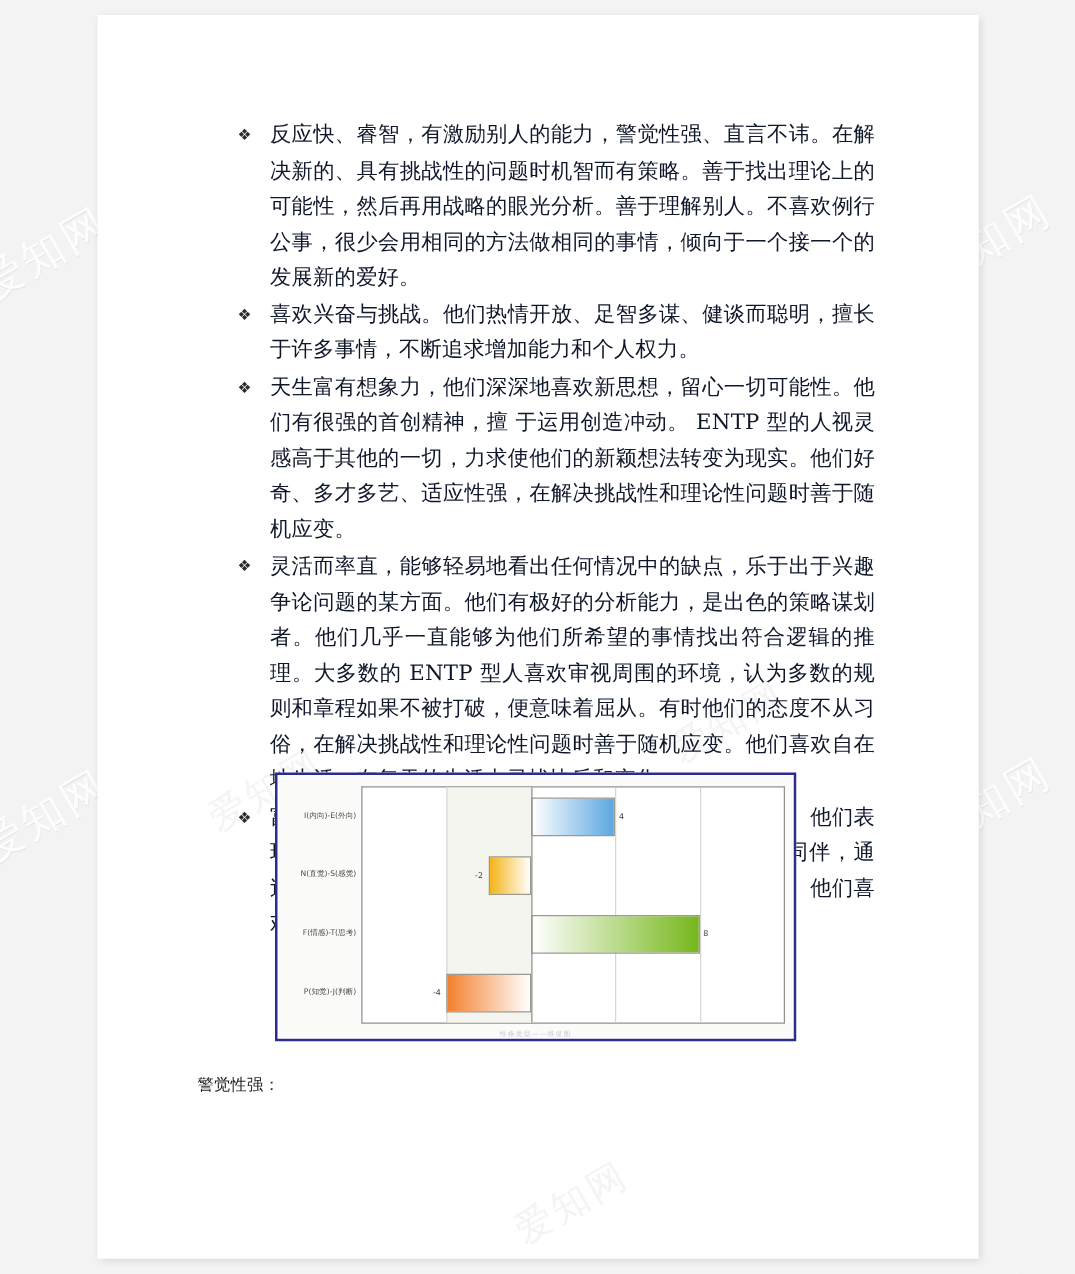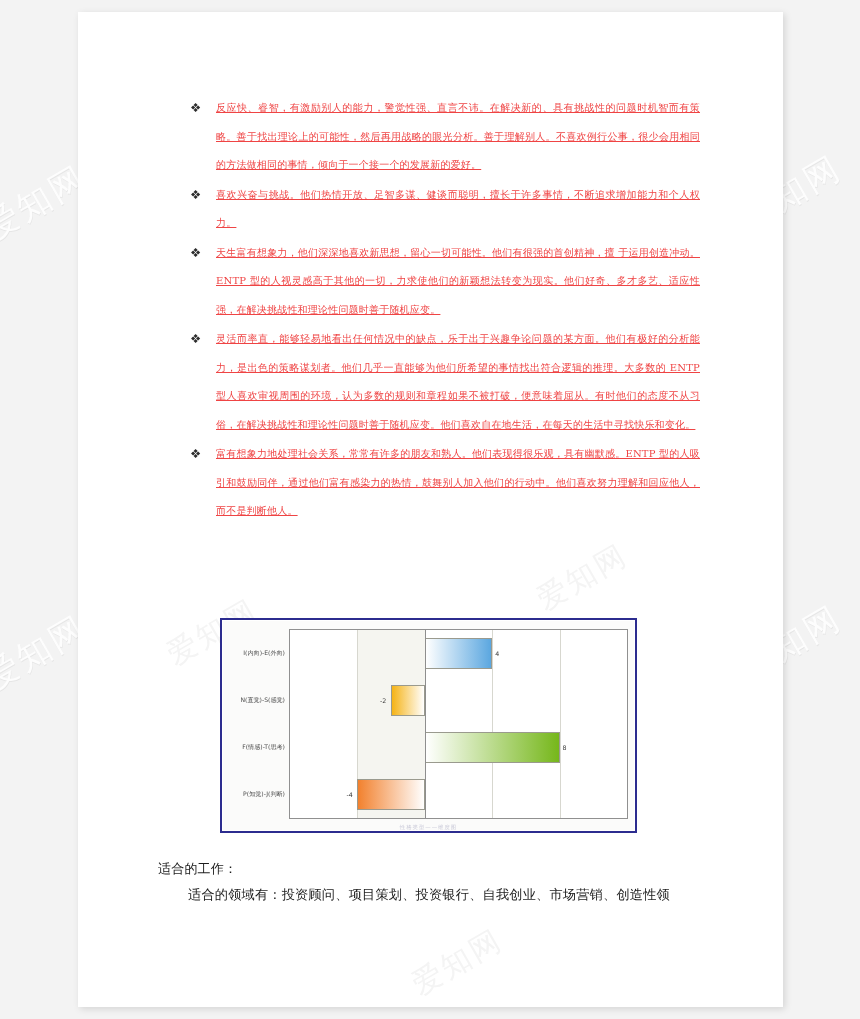--- a/index.html
+++ b/index.html
@@ -82,27 +82,26 @@
   .bullet-glyph {
     width: 26px;
     flex: 0 0 26px;
     font-size: 12.5px;
     line-height: 28.5px;
     color: #2d2d2d;
     font-family: "DejaVu Sans", "Liberation Sans", sans-serif;
   }
   .bullet-text {
     flex: 1 1 auto;
-    font-size: 10px;
+    font-size: 17px;
     line-height: 28.5px;
-    color: #ef4444;
+    color: #0f172a;
     text-align: justify;
     text-justify: inter-ideograph;
     letter-spacing: 0.2px;
-    text-decoration: underline;
   }
 
   
   .chart-wrap {
     position: absolute;
     left: 142px;
     top: 606px;
     width: 417px;
     height: 215px;
     border: 2px solid #2c2c8f;
@@ -284,18 +283,17 @@
             <div class="bar" style="left: 134.8px; width: 134.8px; top: 102px; background: linear-gradient(to right, rgb(255, 255, 255) 0%, rgb(118, 183, 27) 100%);"></div>
             <div class="bar-value" style="top: 113.5px; left: 272.6px;">8</div>
             <div class="bar" style="left: 67.4px; width: 67.4px; top: 149px; background: linear-gradient(to right, rgb(242, 129, 46) 0%, rgb(255, 255, 255) 100%);"></div>
             <div class="bar-value" style="top: 160.5px; left: 56.4px;">-4</div>
           </div>
         <div class="chart-caption">性格类型——维度图</div>
       </div>
     </div>
 
     <div class="footer-block">
-      <div class="footer-title">适合的工作：</div>
-      <div class="footer-line">适合的领域有：投资顾问、项目策划、投资银行、自我创业、市场营销、创造性领</div>
+      <div class="footer-title">警觉性强：</div>
     </div>
 
   </div>
 </div>
 
 </body></html>

